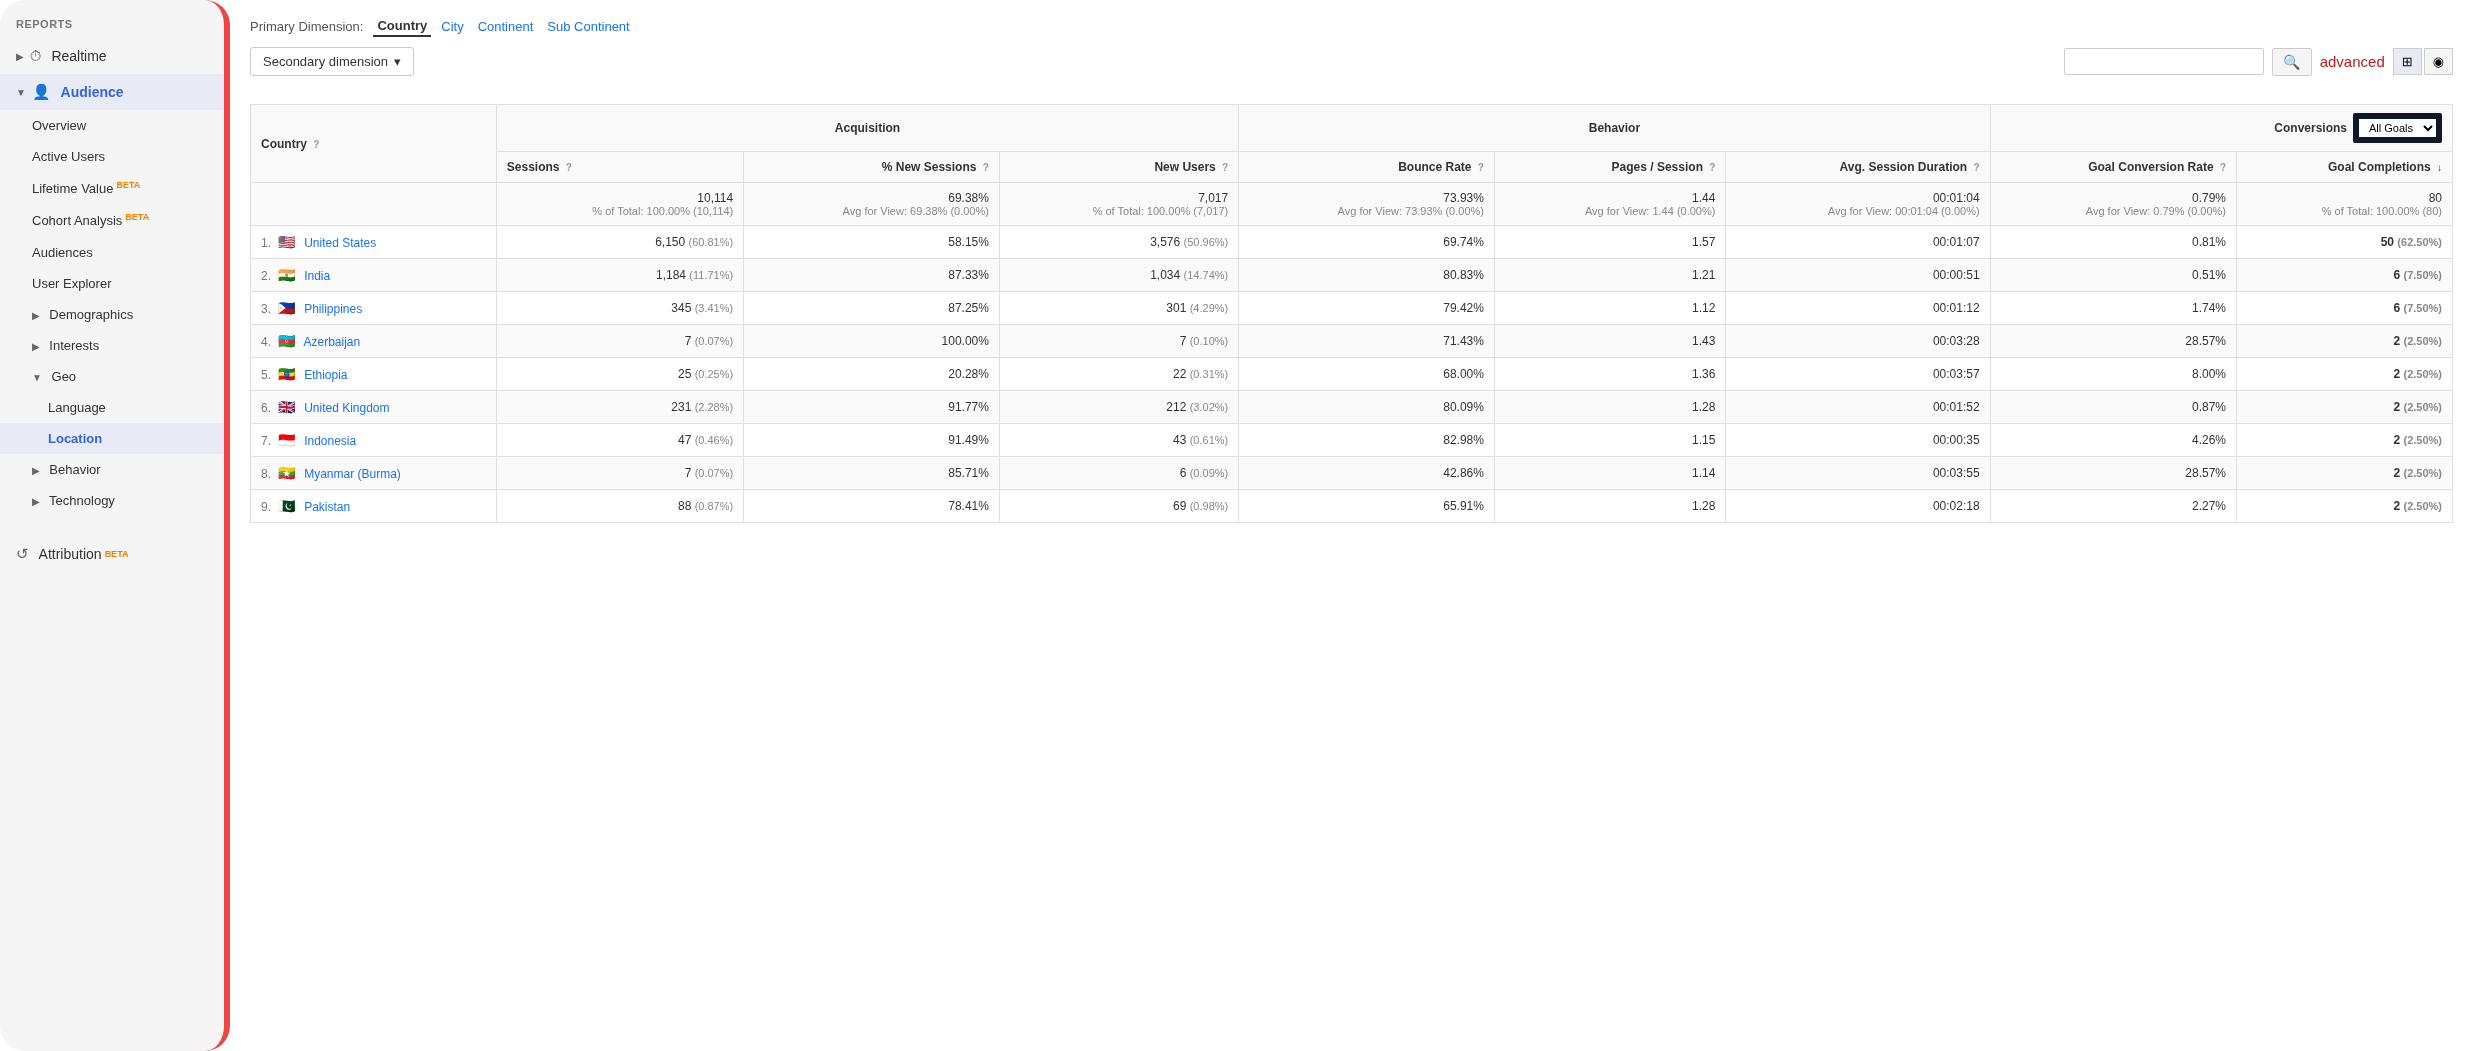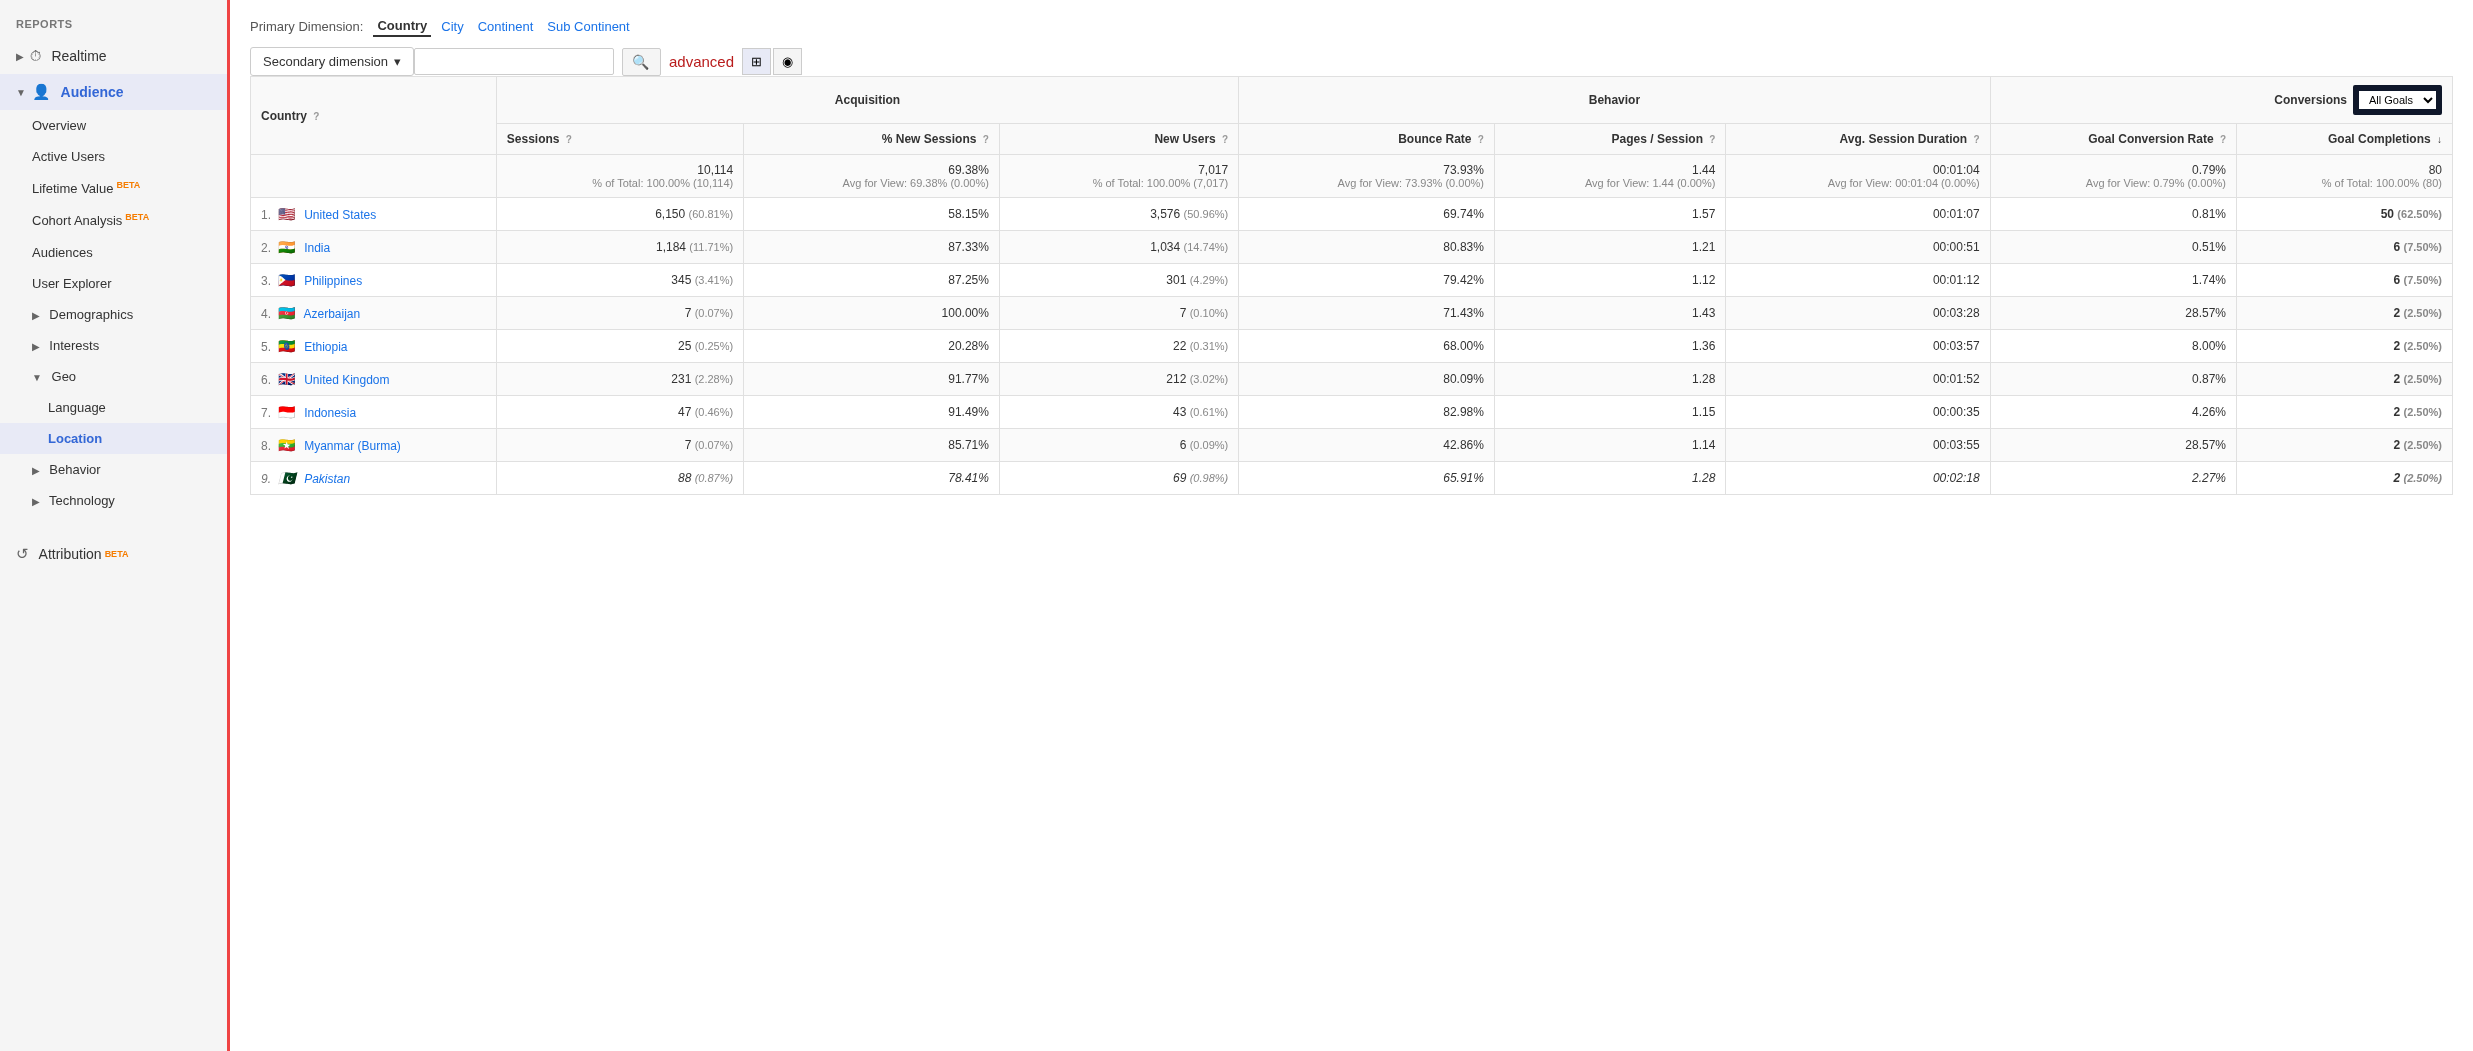--- a/index.html
+++ b/index.html
@@ -3,23 +3,24 @@
   <meta charset="utf-8">
   <style>
     * { box-sizing: border-box; margin: 0; padding: 0; }
     body { font-family: Arial, sans-serif; font-size: 13px; color: #333; background: #fff; display: flex; height: 100vh; overflow: hidden; }
 
     
     .sidebar {
       width: 230px;
       min-width: 230px;
       background: #f5f5f5;
-      border-right: 3px solid #ef4444;
+      border-right: 6px solid #ef4444;
       overflow-y: auto;
       padding-bottom: 20px;
+      border-radius: 25px;
     }
     .sidebar-reports-label {
       font-size: 11px;
       font-weight: bold;
       color: #777;
       padding: 18px 16px 8px 16px;
       letter-spacing: 0.5px;
     }
     .sidebar-item {
       display: flex;
@@ -88,22 +89,22 @@
       color: #333;
       font-weight: bold;
       border-bottom: 2px solid #333;
       text-decoration: none;
     }
 
     
     .controls-bar {
       display: flex;
       align-items: center;
-      justify-content: flex-start;
-      margin-bottom: 0;
+      justify-content: space-between;
+      margin-bottom: 28px;
     }
     .secondary-dim-btn {
       border: 1px solid #ccc;
       background: #fff;
       padding: 6px 12px;
       border-radius: 3px;
       cursor: pointer;
       font-size: 13px;
       display: flex;
       align-items: center;
@@ -538,21 +539,21 @@
       6 <span class="sub-value">(0.09%)</span>
     </td>
     <td>42.86%</td>
     <td>1.14</td>
     <td>00:03:55</td>
     <td>28.57%</td>
     <td style="font-weight:bold;">
       2 <span class="sub-value">(2.50%)</span>
     </td>
   </tr>
-        <tr style="background: rgb(255, 255, 255); font-style: italic;">
+        <tr style="background: rgb(255, 255, 255);">
     <td>
       <span class="row-num">9.</span>
       <span class="flag">🇵🇰</span>
       <a class="country-link">Pakistan</a>
     </td>
     <td>
       88 <span class="sub-value">(0.87%)</span>
     </td>
     <td>78.41%</td>
     <td>

